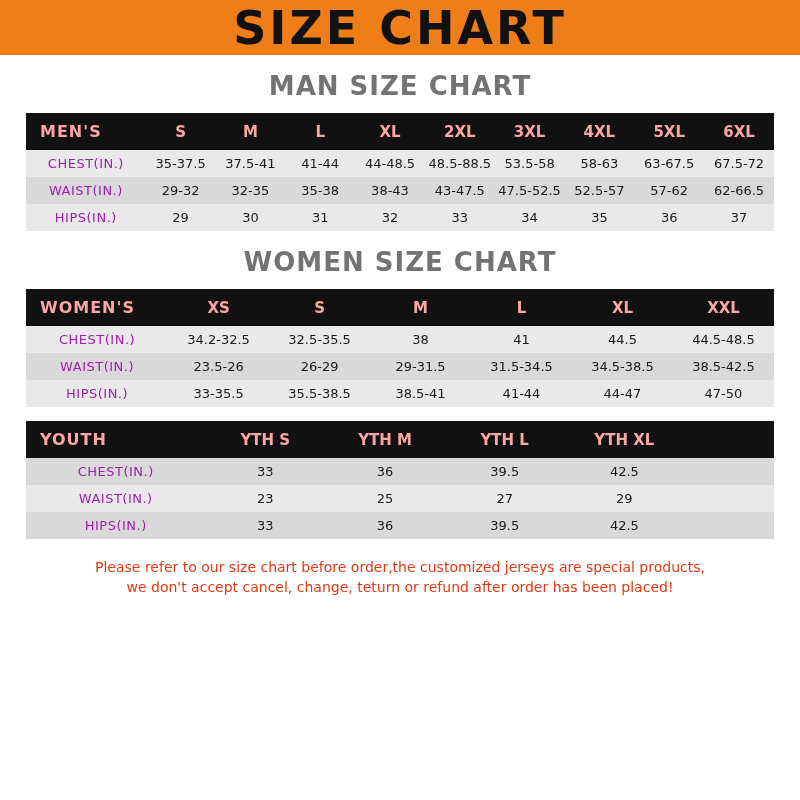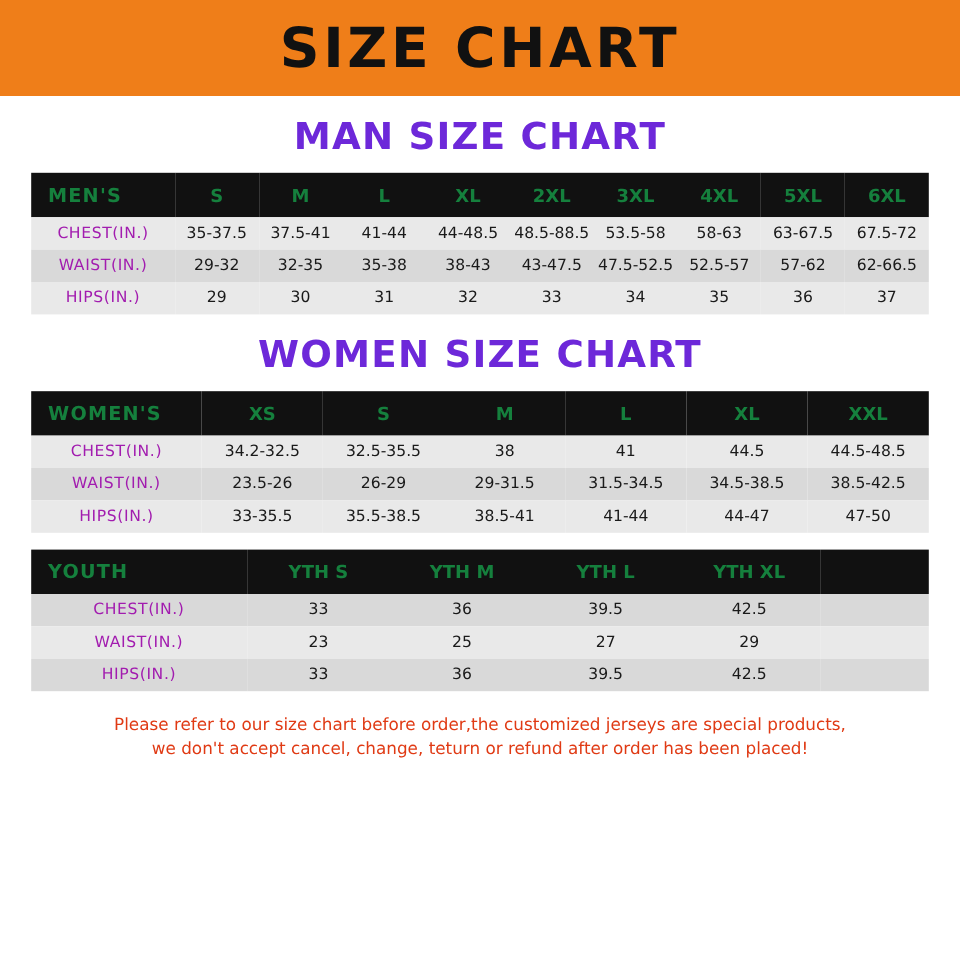--- a/index.html
+++ b/index.html
@@ -17,21 +17,21 @@
     position: relative;
     width: 800px;
     height: 800px;
     background: #ffffff;
     box-sizing: border-box;
   }
   
   .header-band {
     position: relative;
     width: 100%;
-    height: 80px;
+    height: 55px;
     background: #ef7e19;
     display: flex;
     align-items: center;
     justify-content: center;
   }
   .header-band .title {
     font-family: "DejaVu Sans", sans-serif;
     font-weight: bold;
     font-size: 46px;
     letter-spacing: 3px;
@@ -42,42 +42,42 @@
     padding: 0 26px;
     box-sizing: border-box;
   }
   .section {
     margin-top: 14px;
   }
   .section-title {
     text-align: center;
     font-family: "DejaVu Sans", sans-serif;
     font-weight: bold;
-    font-size: 31px;
+    font-size: 26px;
     letter-spacing: 1px;
-    color: #6d28d9;
+    color: #737373;
     margin: 16px 0 12px 0;
   }
   table.size-table {
     width: 100%;
     border-collapse: collapse;
     table-layout: fixed;
   }
   table.size-table th,
   table.size-table td {
     font-family: "DejaVu Sans", sans-serif;
     font-size: 13px;
     color: #1a1a1a;
     text-align: center;
     padding: 6px 2px;
     border: none;
   }
   table.size-table thead th {
     background: #111111;
-    color: #15803d;
+    color: #fca5a5;
     font-weight: bold;
     font-size: 15px;
     padding: 9px 2px;
   }
   table.size-table thead th.rowhead {
     text-align: left;
     padding-left: 14px;
     letter-spacing: 1px;
     font-size: 16px;
   }

